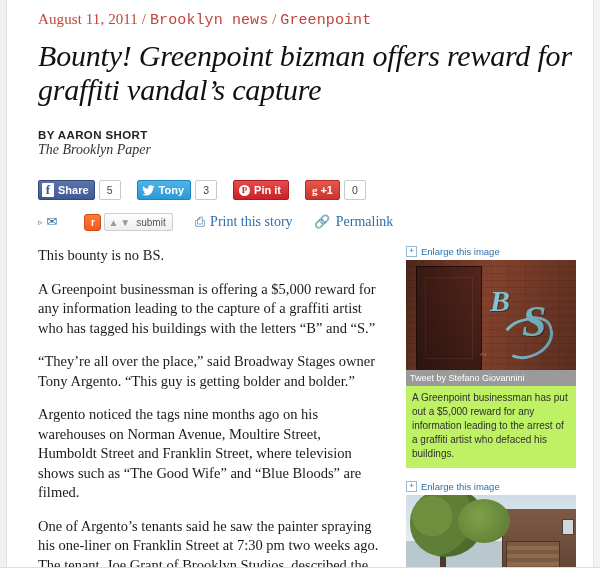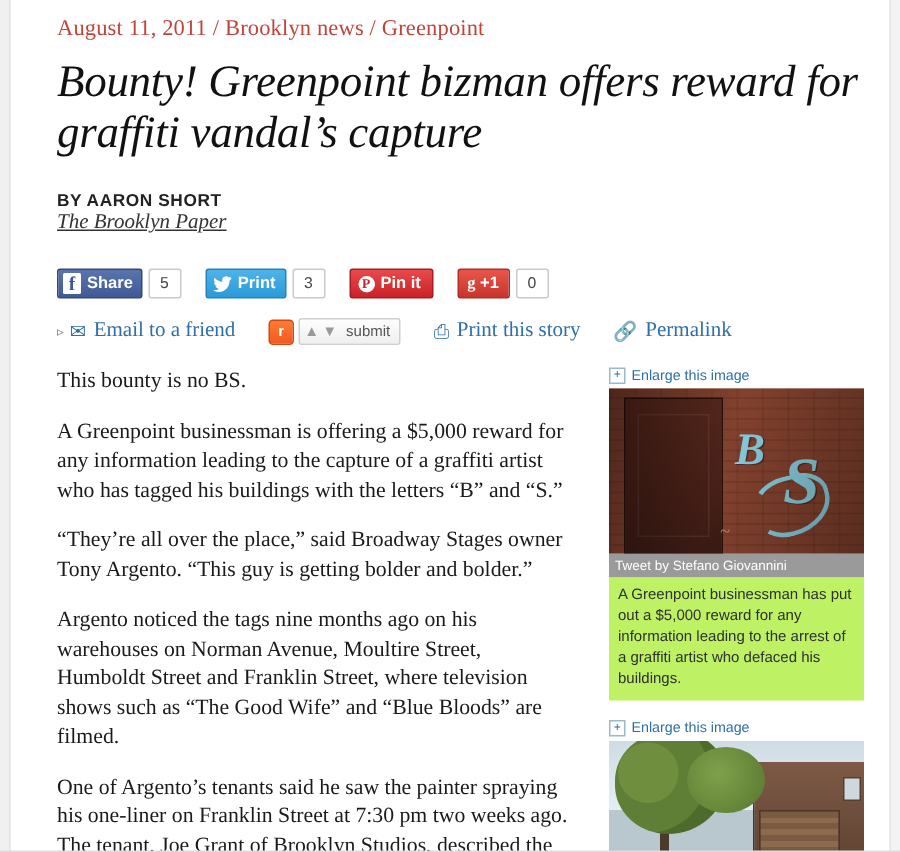--- a/index.html
+++ b/index.html
@@ -50,20 +50,21 @@
   .breadcrumb {
     font-family: "Liberation Serif", serif;
     font-size: 15px;
     color: #c1443a;
     padding-top: 11px;
     letter-spacing: 0.1px;
   }
   .breadcrumb a {
     color: #c1443a;
     text-decoration: none;
+    font-family: Liberation Mono, monospace;
   }
   .breadcrumb .sep {
     color: #c1443a;
   }
   
   h1.headline {
     font-family: "Liberation Serif", serif;
     font-weight: normal;
     font-size: 30px;
     line-height: 34px;
@@ -80,21 +81,20 @@
     font-weight: bold;
     letter-spacing: 0.4px;
     color: #222;
   }
   .pubname {
     font-family: "Liberation Serif", serif;
     font-size: 14px;
     font-style: italic;
     color: #333;
     margin-top: 1px;
-    text-decoration: underline;
   }
   
   .social-row {
     margin-top: 22px;
     display: flex;
     align-items: flex-start;
     gap: 16px;
     height: 22px;
   }
   .fb-group, .tw-group, .gp-group {
@@ -517,21 +517,21 @@
         <div class="count-box">5</div>
       </div>
 
       <div class="tw-group">
         <div class="tw-btn">
           <span class="tw-bird">
             <svg width="13" height="13" viewBox="0 0 13 13">
                 <path d="M12.4 2.4c-.45.2-.93.33-1.43.39.51-.31.9-.8 1.09-1.38-.48.29-1.01.5-1.58.61A2.5 2.5 0 0 0 6.2 4.3c0 .2.02.38.06.56A7.1 7.1 0 0 1 1.1 2.2a2.5 2.5 0 0 0 .77 3.33 2.4 2.4 0 0 1-1.13-.31v.03c0 1.2.85 2.2 1.98 2.43a2.5 2.5 0 0 1-1.12.05 2.5 2.5 0 0 0 2.33 1.73A5 5 0 0 1 0 10.5a7.1 7.1 0 0 0 3.83 1.12c4.6 0 7.16-3.8 7.16-7.1v-.33c.49-.35.91-.79 1.25-1.29z" fill="#ffffff"></path>
               </svg>
           </span>
-          <span>Print</span>
+          <span>Tony</span>
         </div>
         <div class="count-box">3</div>
       </div>
 
       <div class="pinit">
         <span class="pin-circle">P</span>
         <span>Pin it</span>
       </div>
 
       <div class="gp-group">
@@ -540,21 +540,20 @@
           <span>+1</span>
         </div>
         <div class="count-box">0</div>
       </div>
     </div>
 
     <div class="tools-row">
       <div class="tool">
         <span class="tri">▹</span>
         <span class="glyph">✉</span>
-        <span>Email to a friend</span>
       </div>
 
       <div class="reddit-group">
         <span class="reddit-icon">r</span>
         <span class="submit-box">
           <span class="arrow-up">▲</span>
           <span class="arrow-dn">▼</span>
           <span class="submit-label">submit</span>
         </span>
       </div>

